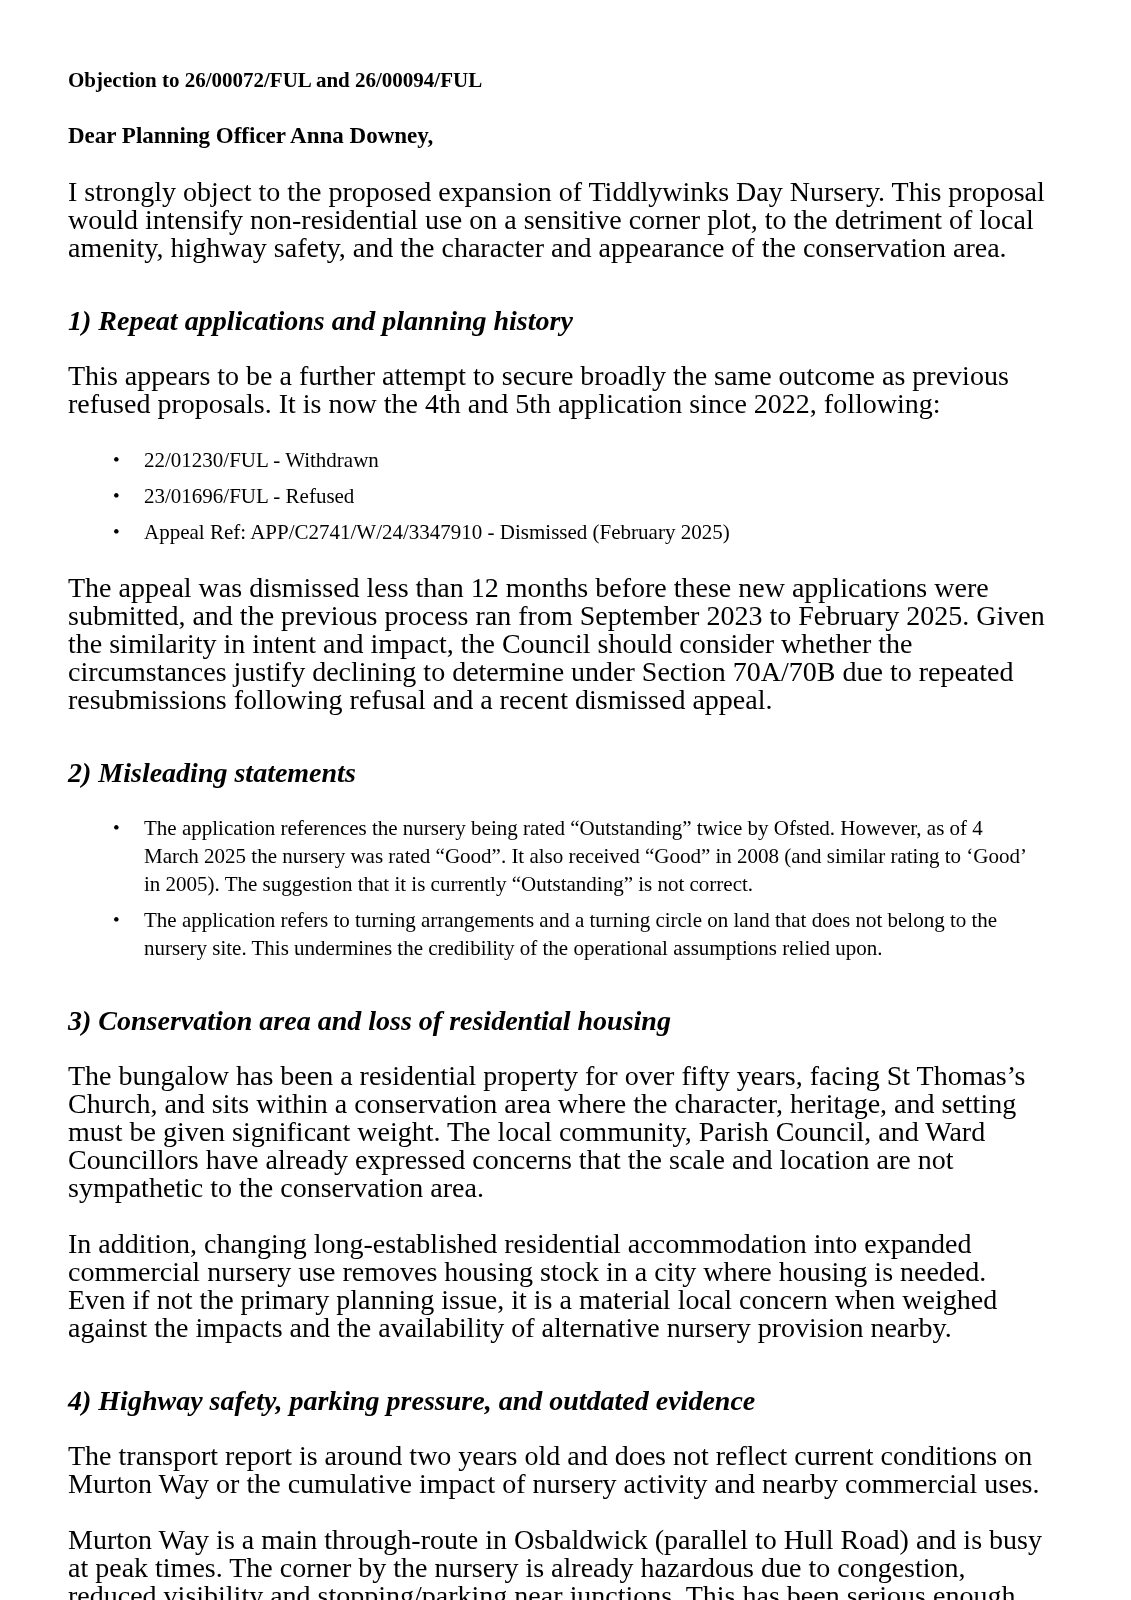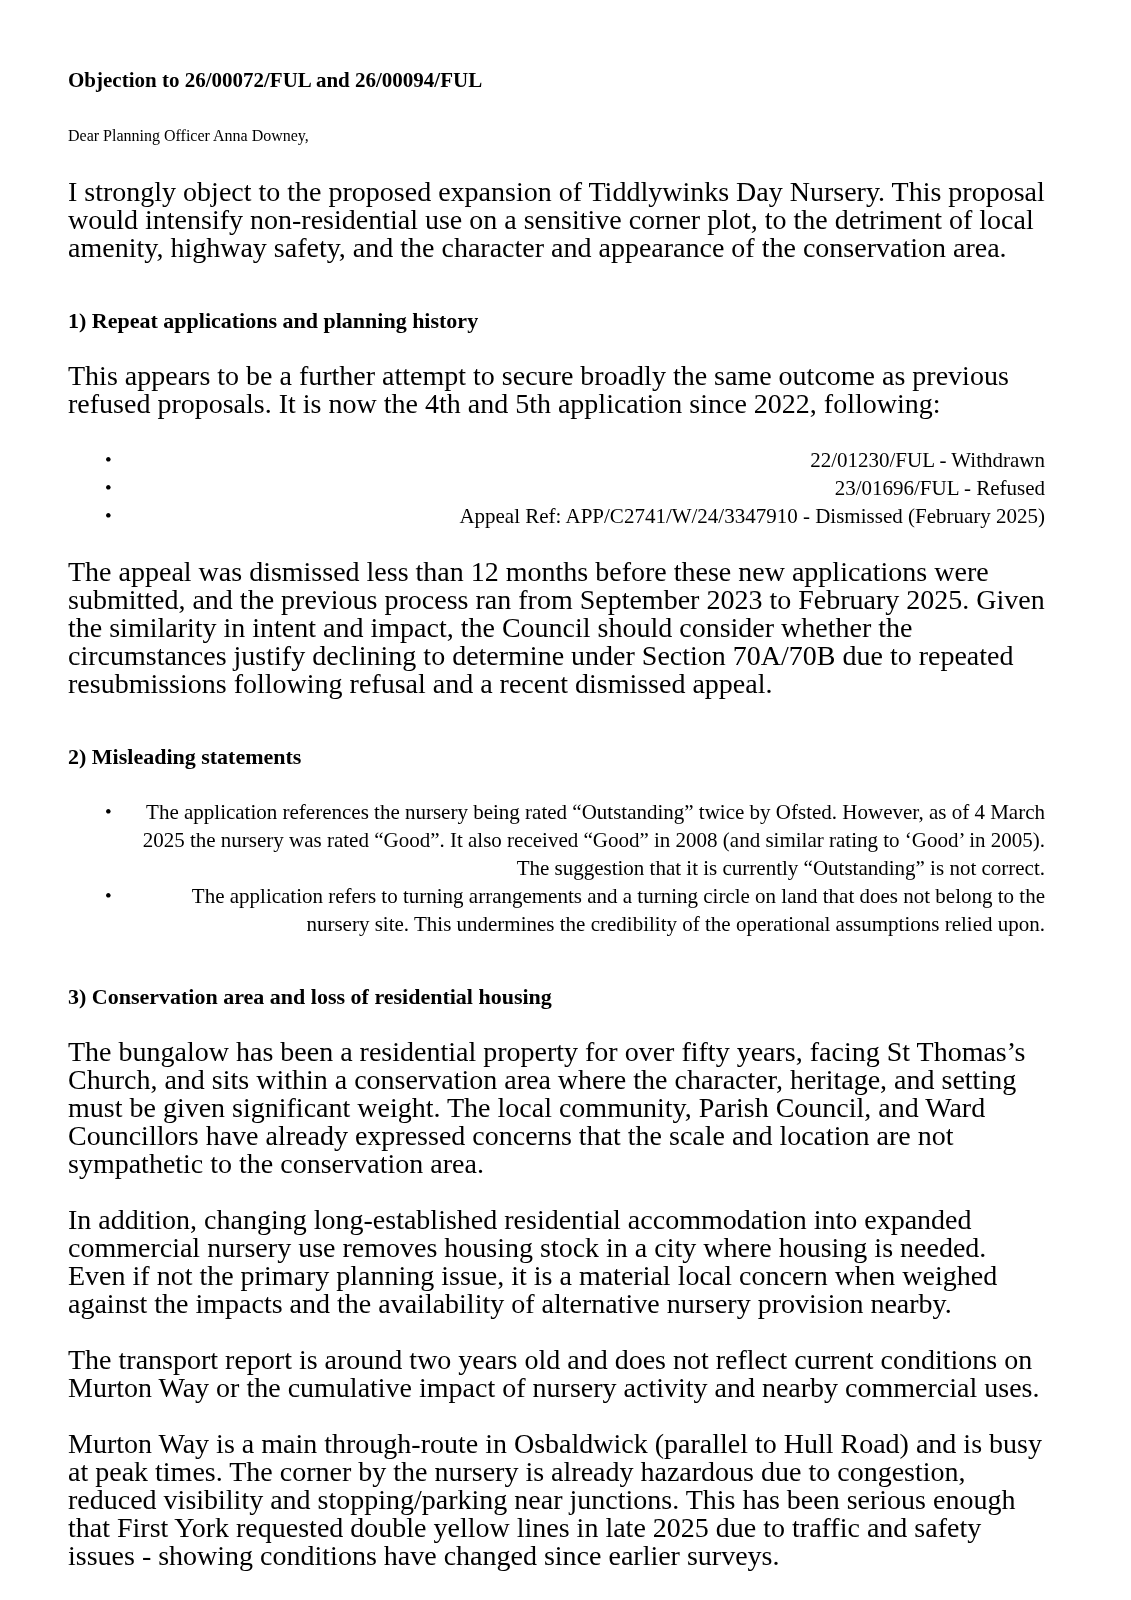--- a/index.html
+++ b/index.html
@@ -16,48 +16,49 @@
     box-sizing: border-box;
     padding: 66px 86px 60px 68px;
   }
   .doc-title {
     font-size: 21px;
     font-weight: bold;
     margin: 0 0 28px 0;
     line-height: 28px;
   }
   .salutation {
-    font-size: 16px;
+    font-size: 23px;
     margin: 0 0 28px 0;
     line-height: 28px;
+    font-weight: bold;
   }
   p.body-para {
     font-size: 28px;
     line-height: 28px;
     margin: 0 0 28px 0;
     text-align: left;
   }
   h2.section-heading {
-    font-size: 22px;
+    font-size: 28px;
     font-weight: bold;
     line-height: 30px;
     margin: 44px 0 26px 0;
+    font-style: italic;
   }
   ul.doc-list {
     margin: 0 0 28px 0;
     padding: 0 0 0 37px;
     list-style: none;
   }
   ul.doc-list li {
     font-size: 21px;
     line-height: 28px;
     position: relative;
     padding-left: 31px;
-    margin: 0;
-    text-align: right;
+    margin: 8px;
   }
   ul.doc-list li::before {
     content: "\2022";
     position: absolute;
     left: 0;
     top: 0;
     font-size: 19px;
   }
 </style>
 </head>
@@ -83,16 +84,17 @@
   <h2 class="section-heading">2) Misleading statements</h2>
   <ul class="doc-list">
     <li>The application references the nursery being rated “Outstanding” twice by Ofsted. However, as of 4 March 2025 the nursery was rated “Good”. It also received “Good” in 2008 (and similar rating to ‘Good’ in 2005). The suggestion that it is currently “Outstanding” is not correct.</li>
     <li>The application refers to turning arrangements and a turning circle on land that does not belong to the nursery site. This undermines the credibility of the operational assumptions relied upon.</li>
   </ul>
 
   <h2 class="section-heading">3) Conservation area and loss of residential housing</h2>
   <p class="body-para">The bungalow has been a residential property for over fifty years, facing St Thomas’s Church, and sits within a conservation area where the character, heritage, and setting must be given significant weight. The local community, Parish Council, and Ward Councillors have already expressed concerns that the scale and location are not sympathetic to the conservation area.</p>
   <p class="body-para">In addition, changing long-established residential accommodation into expanded commercial nursery use removes housing stock in a city where housing is needed. Even if not the primary planning issue, it is a material local concern when weighed against the impacts and the availability of alternative nursery provision nearby.</p>
 
+  <h2 class="section-heading">4) Highway safety, parking pressure, and outdated evidence</h2>
   <p class="body-para">The transport report is around two years old and does not reflect current conditions on Murton Way or the cumulative impact of nursery activity and nearby commercial uses.</p>
   <p class="body-para">Murton Way is a main through-route in Osbaldwick (parallel to Hull Road) and is busy at peak times. The corner by the nursery is already hazardous due to congestion, reduced visibility and stopping/parking near junctions. This has been serious enough that First York requested double yellow lines in late 2025 due to traffic and safety issues - showing conditions have changed since earlier surveys.</p>
 
 </div>
 
 </body></html>

